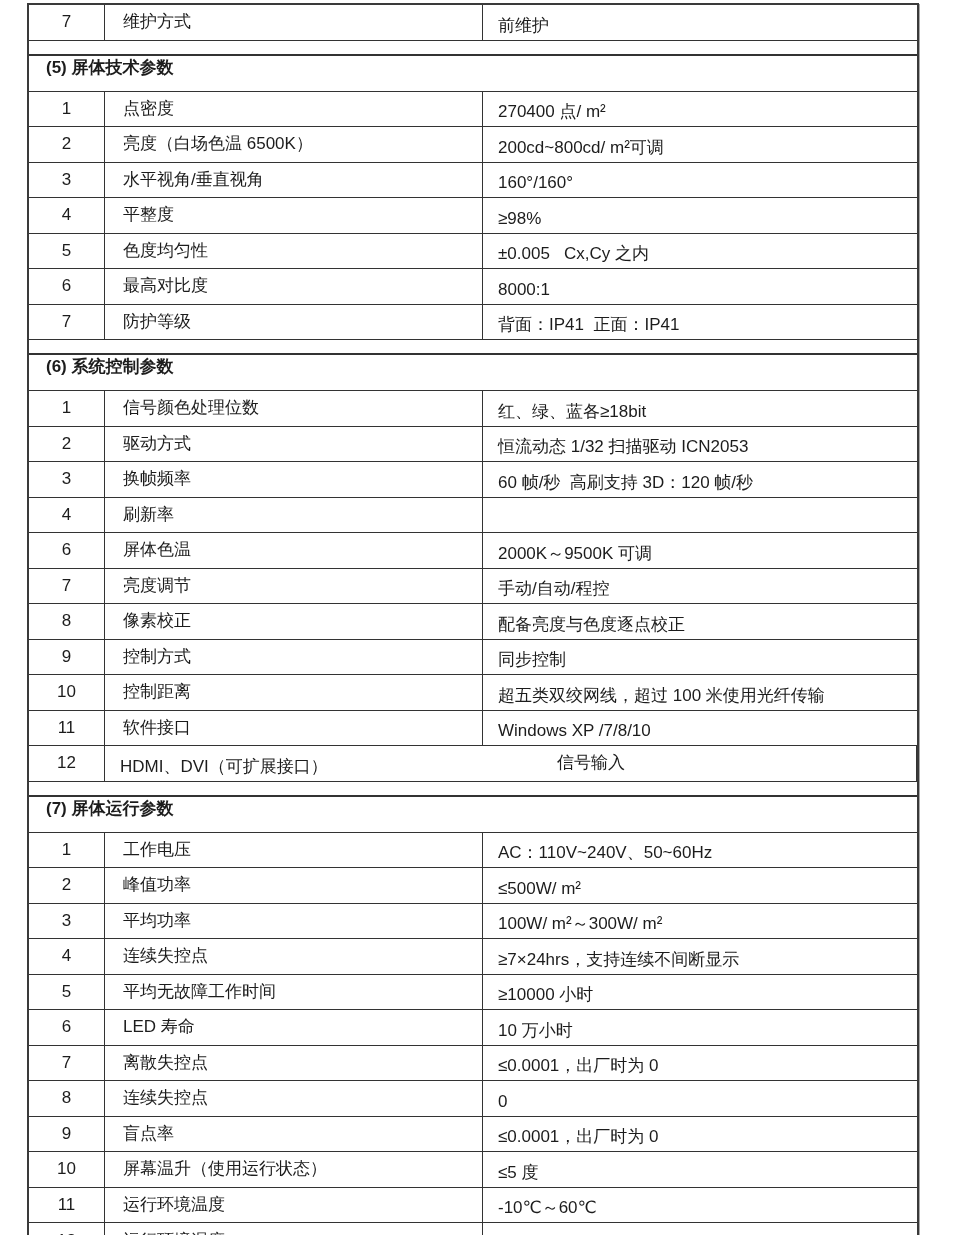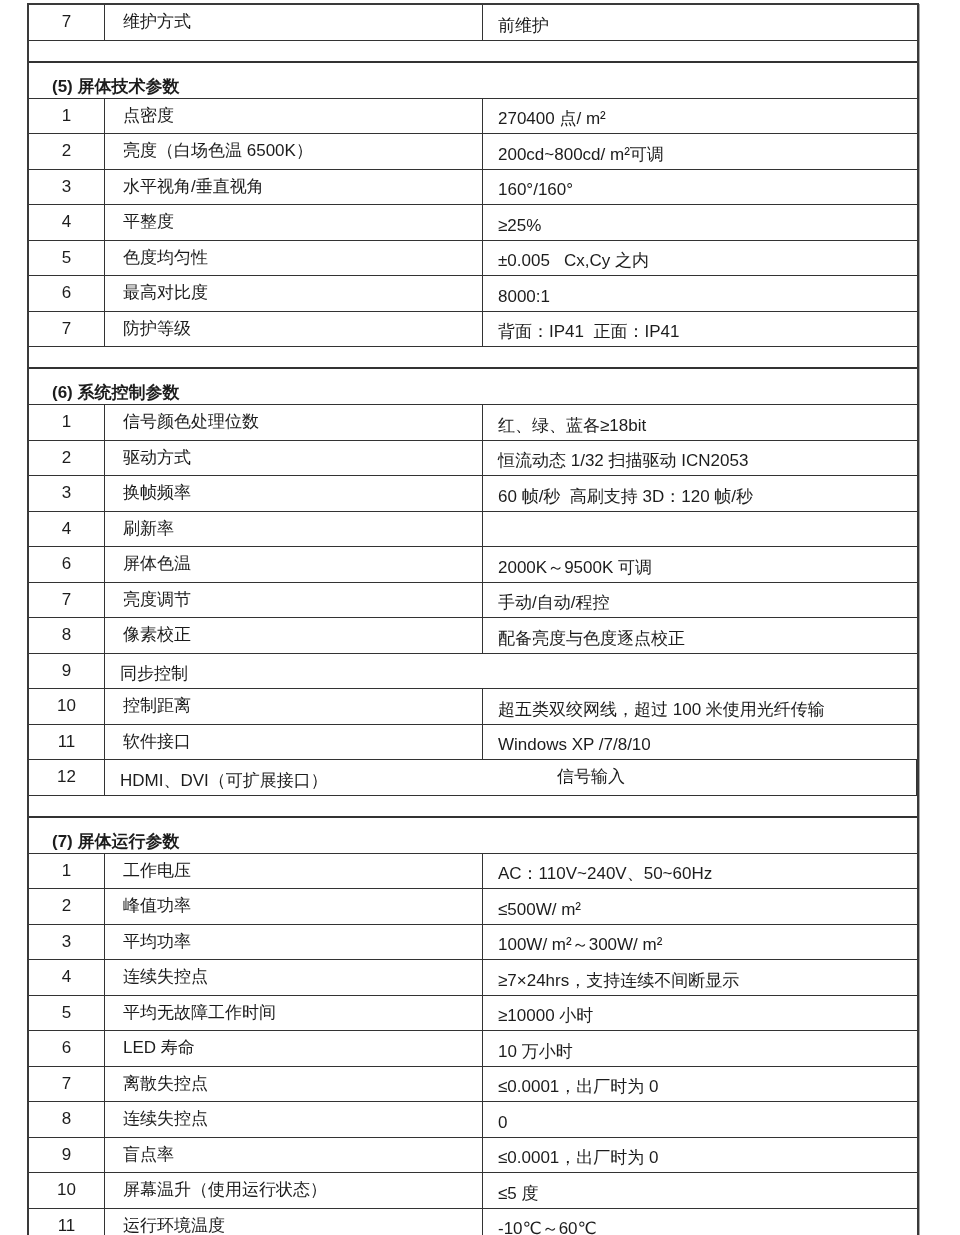--- a/index.html
+++ b/index.html
@@ -53,27 +53,27 @@
     white-space: pre-wrap;
   }
   .cell-value {
     flex: 1;
     padding: 0 8px 0 15px;
     white-space: pre-wrap;
     margin-top: 7px;
   }
   .section-row {
     display: flex;
-    align-items: flex-end;
+    align-items: flex-start;
     height: 38px;
     box-sizing: border-box;
-    margin-top: 20px;
+    margin-top: 13px;
     border-top: 2px solid #333333;
     border-bottom: 1.5px solid #333333;
-    padding-left: 23px;
+    padding-left: 17px;
     font-size: 17px;
     font-weight: 700;
     white-space: pre-wrap;
   }
 </style>
 </head>
 <body>
 
 <div class="page">
   <div class="spec-table" id="spec-table">
@@ -101,21 +101,21 @@
 
   <div class="row">
     <div class="cell cell-num">3</div>
     <div class="cell cell-label">水平视角/垂直视角</div>
     <div class="cell cell-value">160°/160°</div>
   </div>
 
   <div class="row">
     <div class="cell cell-num">4</div>
     <div class="cell cell-label">平整度</div>
-    <div class="cell cell-value">≥25%</div>
+    <div class="cell cell-value">≥98%</div>
   </div>
 
   <div class="row">
     <div class="cell cell-num">5</div>
     <div class="cell cell-label">色度均匀性</div>
     <div class="cell cell-value">±0.005   Cx,Cy 之内</div>
   </div>
 
   <div class="row">
     <div class="cell cell-num">6</div>
@@ -169,20 +169,21 @@
   </div>
 
   <div class="row">
     <div class="cell cell-num">8</div>
     <div class="cell cell-label">像素校正</div>
     <div class="cell cell-value">配备亮度与色度逐点校正</div>
   </div>
 
   <div class="row">
     <div class="cell cell-num">9</div>
+    <div class="cell cell-label">控制方式</div>
     <div class="cell cell-value">同步控制</div>
   </div>
 
   <div class="row">
     <div class="cell cell-num">10</div>
     <div class="cell cell-label">控制距离</div>
     <div class="cell cell-value">超五类双绞网线，超过 100 米使用光纤传输</div>
   </div>
 
   <div class="row">

